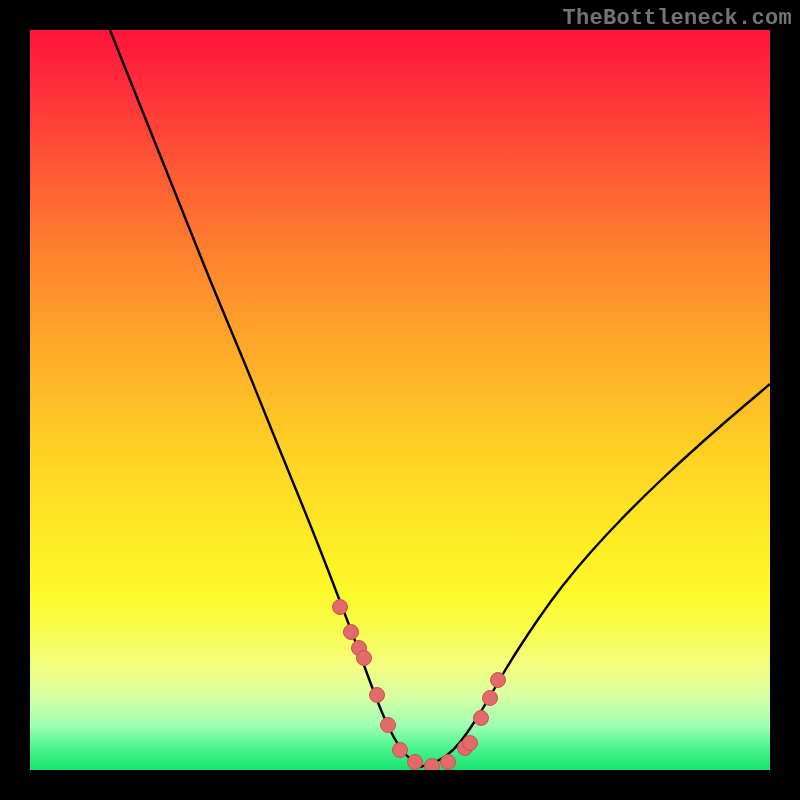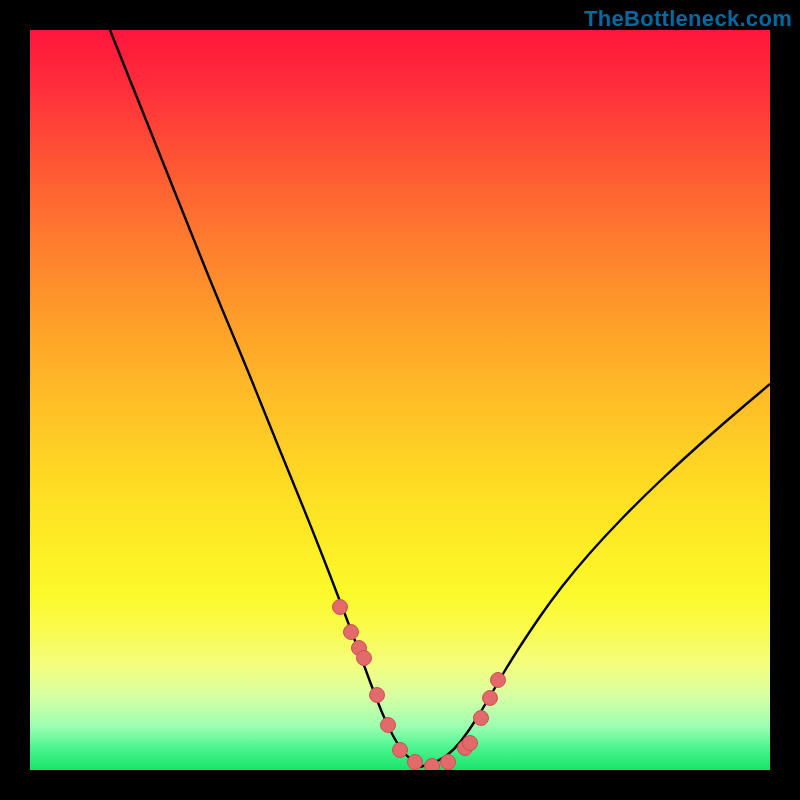--- a/index.html
+++ b/index.html
@@ -43,24 +43,24 @@
       #d8ffa3 90%,
       #9effb2 94%,
       #4cf58e 97%,
       #18e36c 100%
     );
   }
   .watermark {
     position: absolute;
     top: 6px;
     right: 8px;
-    font-family: Liberation Sans, sans-serif;
+    font-family: Liberation Mono, monospace;
     font-size: 22px;
     font-weight: bold;
-    color: #0369a1;
+    color: #737373;
     letter-spacing: 0.3px;
   }
   svg.overlay {
     position: absolute;
     left: 0;
     top: 0;
     width: 740px;
     height: 740px;
   }
 </style>

